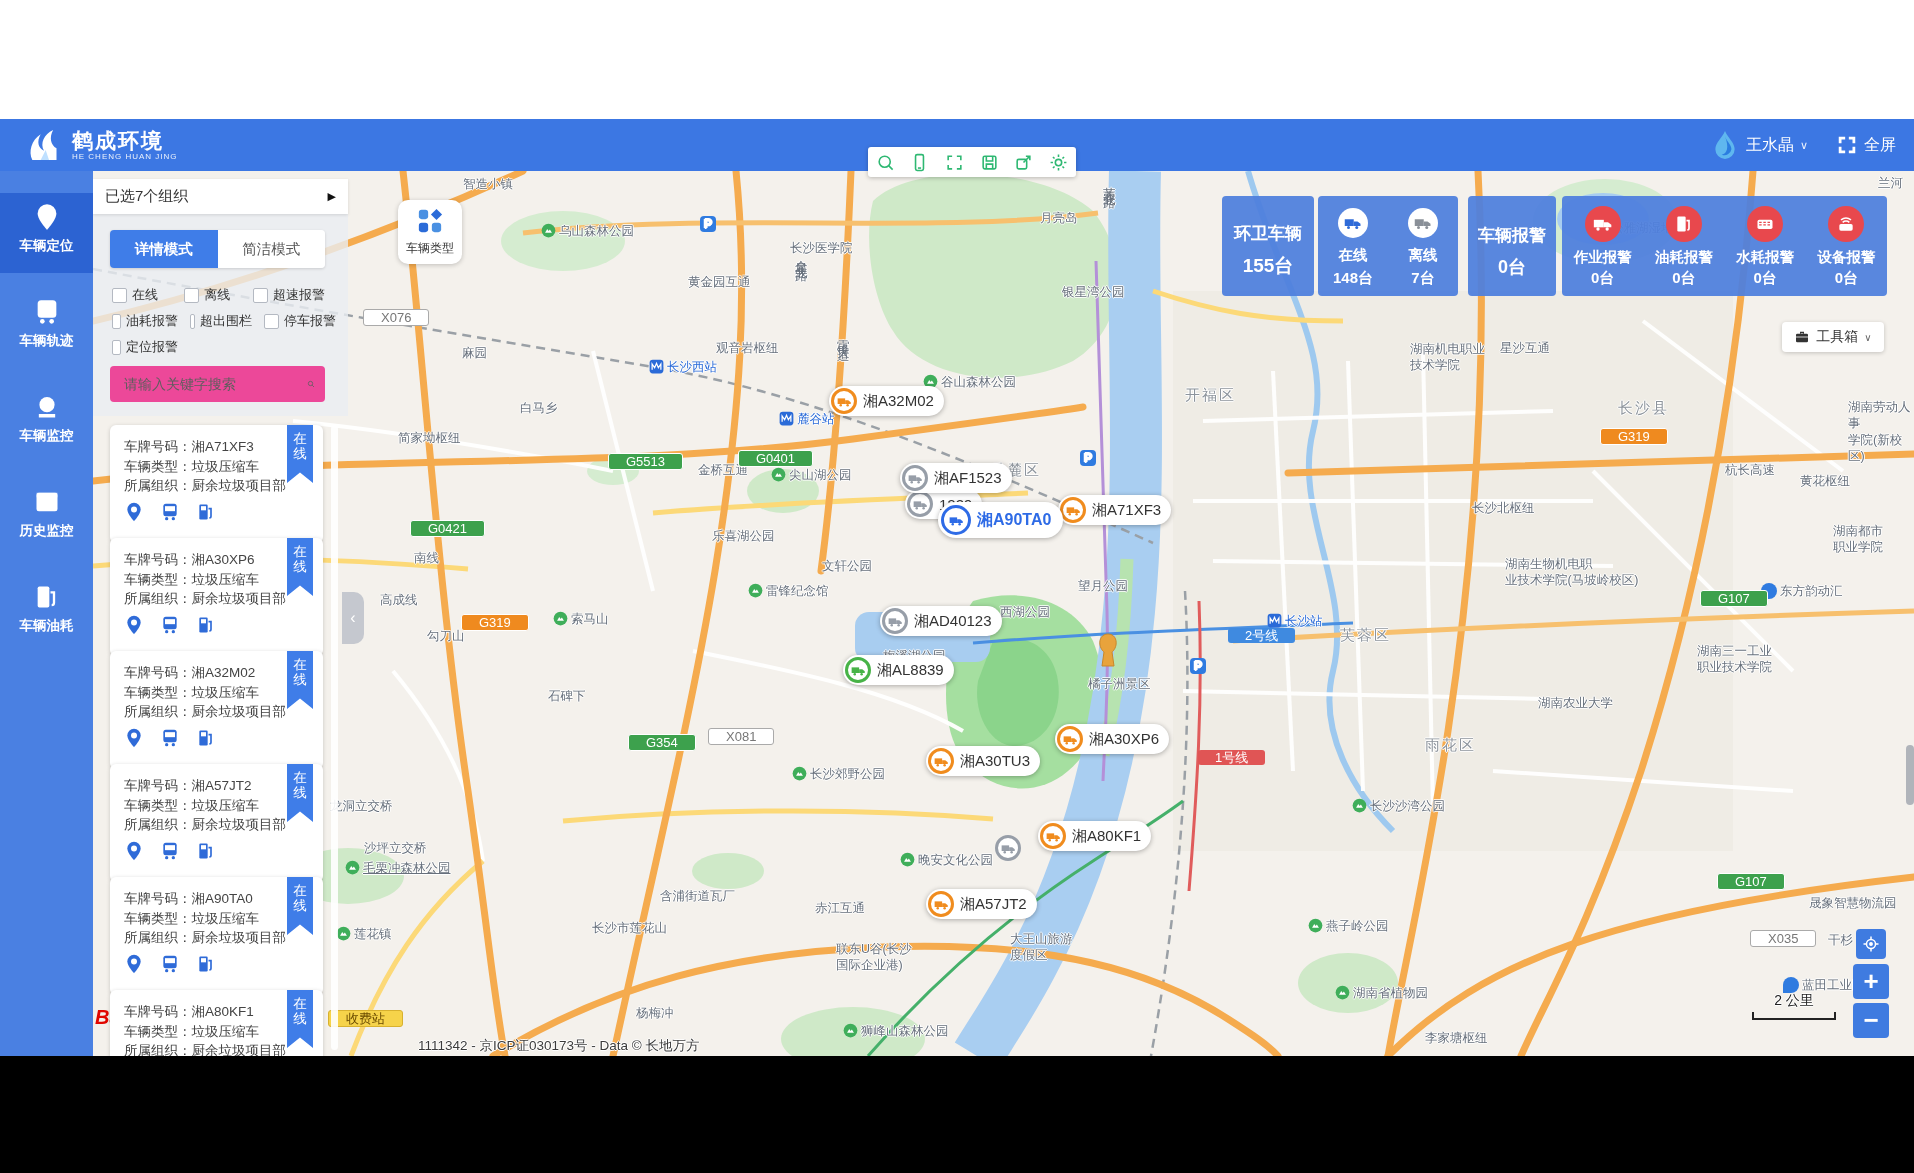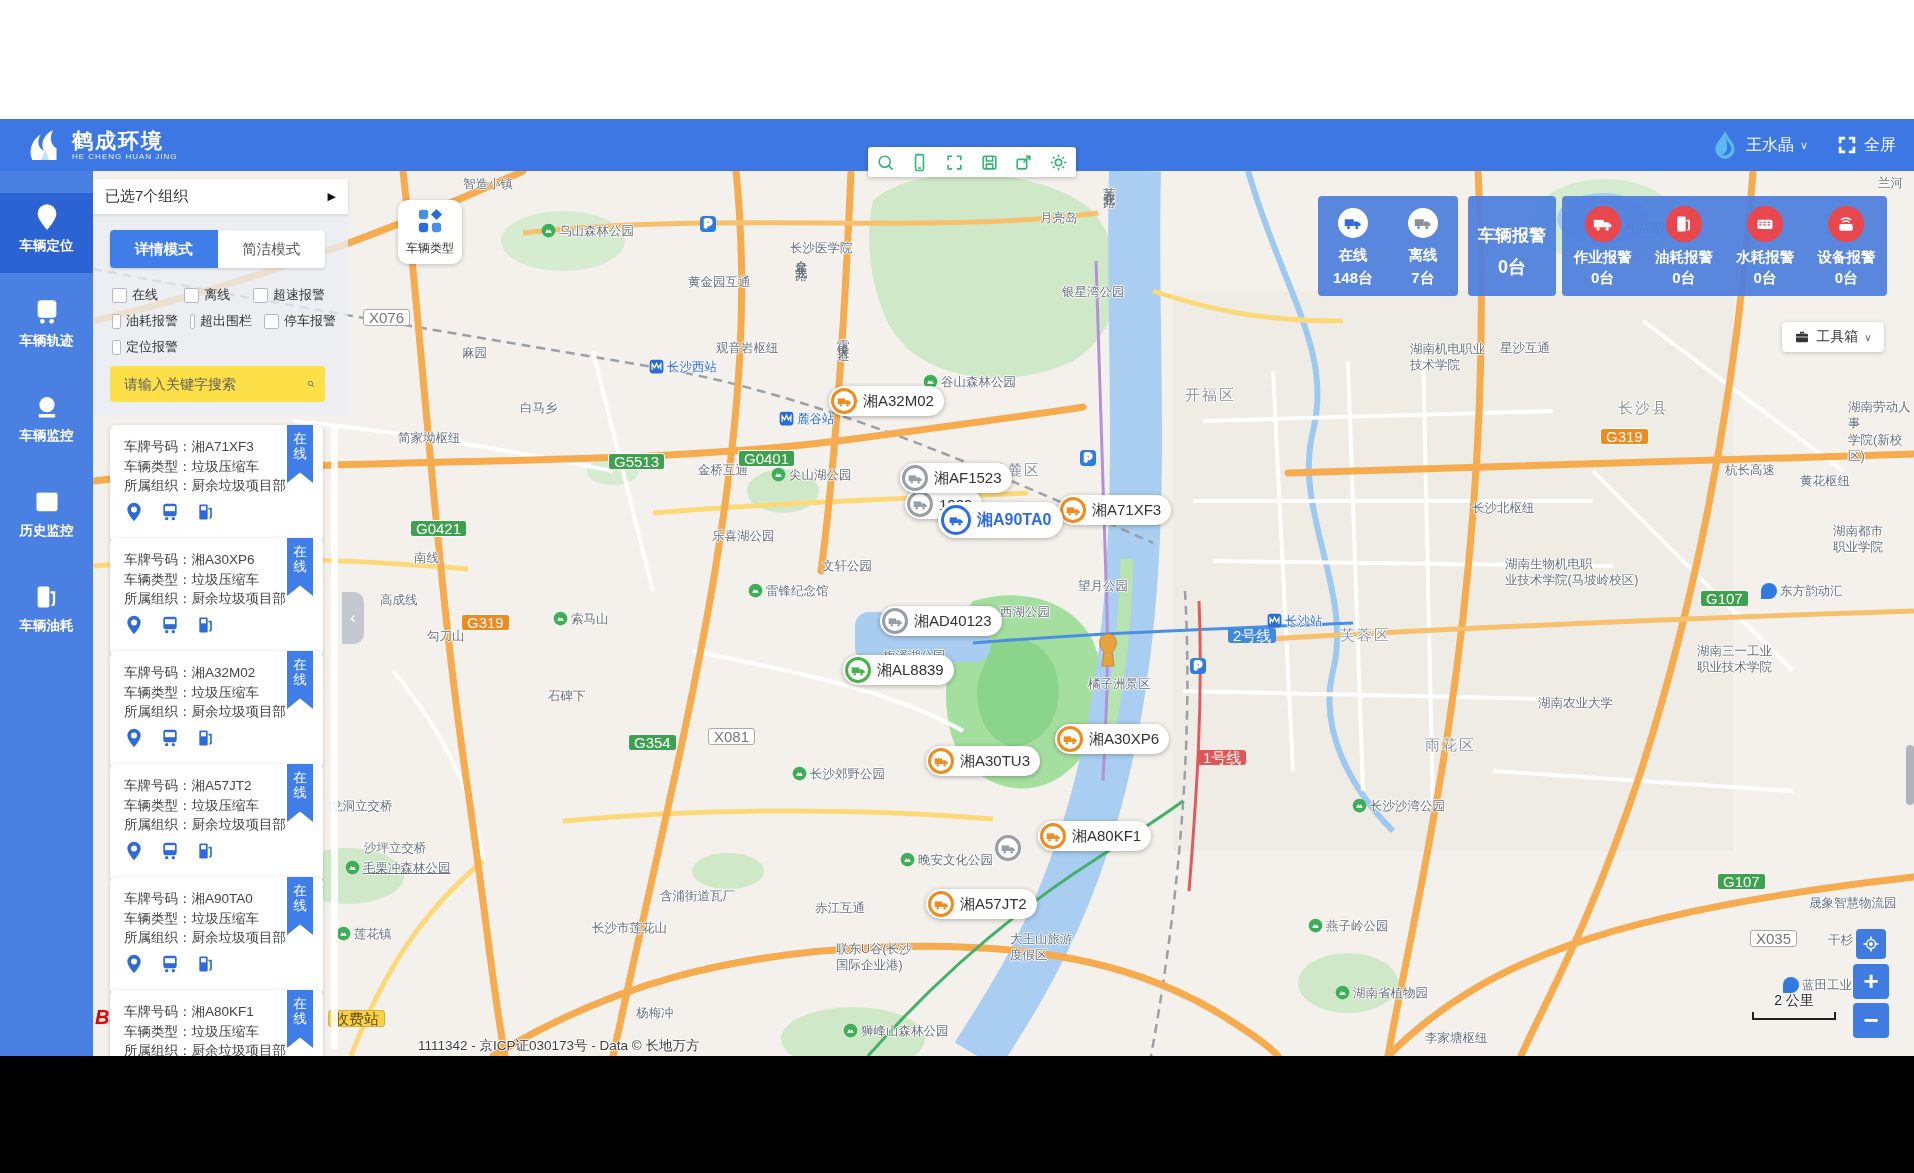--- a/index.html
+++ b/index.html
@@ -41,21 +41,21 @@
   #mode-tabs{position:absolute;left:110px;top:230px;width:215px;height:38px;display:flex;z-index:30;border-radius:4px;overflow:hidden;box-shadow:0 1px 3px rgba(0,0,0,.15);}
   .mtab{flex:1;text-align:center;line-height:38px;font-size:14.5px;background:#fff;color:#555;cursor:pointer;}
   .mtab.active{background:#3f7de8;color:#fff;font-weight:bold;}
   #filters{position:absolute;left:112px;top:282px;width:225px;z-index:30;}
   .f-row{display:flex;height:26px;align-items:center;}
   .f-item{display:flex;align-items:center;cursor:pointer;}
   .f-item .cb{width:13px;height:13px;background:#fff;border:1px solid #b4b9c2;border-radius:2px;margin-right:5px;}
   .f-item .fl{font-size:13px;color:#333;margin-right:12px;white-space:nowrap;}
   .f-item:nth-child(1){width:78px;}
   .f-item:nth-child(2){width:74px;}
-  #search-box{position:absolute;left:110px;top:366px;width:215px;height:36px;background:#fde047;border-radius:4px;z-index:30;display:flex;align-items:center;}
+  #search-box{position:absolute;left:110px;top:366px;width:215px;height:36px;background:#ec4899;border-radius:4px;z-index:30;display:flex;align-items:center;}
   #search-input{flex:1;background:transparent;border:none;outline:none;margin-left:12px;font-size:14px;color:#333;font-family:"Liberation Sans",sans-serif;}
   #search-input::placeholder{color:#5e5e5e;}
   #search-icon{width:20px;height:20px;margin-right:10px;color:#5e5e5e;}
   
   .vcard{position:absolute;left:110px;width:213px;height:118px;background:#fff;border-radius:6px;box-shadow:0 1px 4px rgba(0,0,0,.18);z-index:30;}
   .vcard .row{font-size:13.5px;color:#444;margin-left:14px;line-height:19.5px;white-space:nowrap;}
   .vcard .rows{padding-top:12px;}
   .vcard .icons{display:flex;margin:6px 0 0 14px;}
   .vcard .icons .ci{width:20px;height:20px;color:#2f6bd8;margin-right:16px;cursor:pointer;}
   .vcard .icons .ci svg{width:100%;height:100%;}
@@ -66,21 +66,21 @@
   #map{position:absolute;left:93px;top:171px;width:1821px;height:885px;background:#f4f1ec;overflow:hidden;z-index:1;}
   #map svg.base{position:absolute;left:0;top:0;}
   .ml{position:absolute;font-size:12.5px;color:#67707c;white-space:pre-line;line-height:1.3;z-index:3;text-shadow:1px 0 0 #fff,-1px 0 0 #fff,0 1px 0 #fff,0 -1px 0 #fff;display:flex;align-items:flex-start;}
   .ml .lico{width:15px;height:15px;margin-right:3px;flex:0 0 auto;}
   .ml.district{font-size:15px;color:#8d949c;letter-spacing:2px;}
   .ml.v{writing-mode:vertical-rl;letter-spacing:3px;}
   .ml.metro{color:#2b6bd8;}
   .ml.metro .lico,{}
   .ml.parking .picon,.picon{width:16px;height:16px;background:#2f7be0;color:#fff;border-radius:4px;font-size:12px;font-weight:bold;text-align:center;line-height:16px;}
   .ml.bluepoi .bicon{width:16px;height:16px;background:#2f7be0;border-radius:50% 50% 50% 0;margin-right:3px;}
-  .badge{position:absolute;font-size:15px;padding:1px 5px;border-radius:3px;color:#fff;z-index:4;line-height:13px;}
+  .badge{position:absolute;font-size:13px;padding:1px 17px;border-radius:3px;color:#fff;z-index:4;line-height:13px;}
   .b-green{background:#3da14d;border:1px solid #fff;}
   .b-white{background:#fff;color:#777;border:1px solid #aaa;}
   .b-orange{background:#ef8a1f;border:1px solid #fff;}
   .b-blue{background:#3f8ae0;}
   .b-red{background:#e05555;}
   .b-toll{background:#f6d34a;color:#6b4c00;border:1px solid #d8b12e;}
   .marker{position:absolute;display:flex;align-items:center;background:#fff;border-radius:999px;padding:2px 10px 2px 2px;box-shadow:0 1px 5px rgba(0,0,0,.3);font-size:15px;color:#333;z-index:9;cursor:pointer;white-space:nowrap;}
   .marker .mk-ico{width:26px;height:26px;border-radius:50%;background:#fff;border:3px solid var(--c);display:flex;align-items:center;justify-content:center;margin-right:6px;box-sizing:border-box;}
   .marker .mk-ico svg{width:15px;height:15px;color:var(--c);}
   .marker.active{font-size:16px;color:#2e6be6;font-weight:bold;z-index:11;padding:3px 12px 3px 3px;}
@@ -785,20 +785,24 @@
           <div class="row">车辆类型：垃圾压缩车</div>
           <div class="row">所属组织：厨余垃圾项目部</div>
         </div>
         <div class="ribbon">在
 线</div>
       </div>
     </div>
   <div id="cards-scrollbar"></div>
   <div id="collapse-handle">‹</div>
 
+  <div id="stat-total" class="stat-card">
+    <div class="t1">环卫车辆</div>
+    <div class="t2">155台</div>
+  </div>
   <div id="stat-onoff" class="stat-card">
     <div class="oo-col">
       <div class="oo-circle">
           <svg viewBox="0 0 24 24" fill="#2f6bd8">
             <path d="M1 7h12v9H1z"></path>
             <path d="M13 10h5l4 3v3h-9z"></path>
             <circle cx="6" cy="18" r="2"></circle>
             <circle cx="17" cy="18" r="2"></circle>
           </svg>
         </div>

